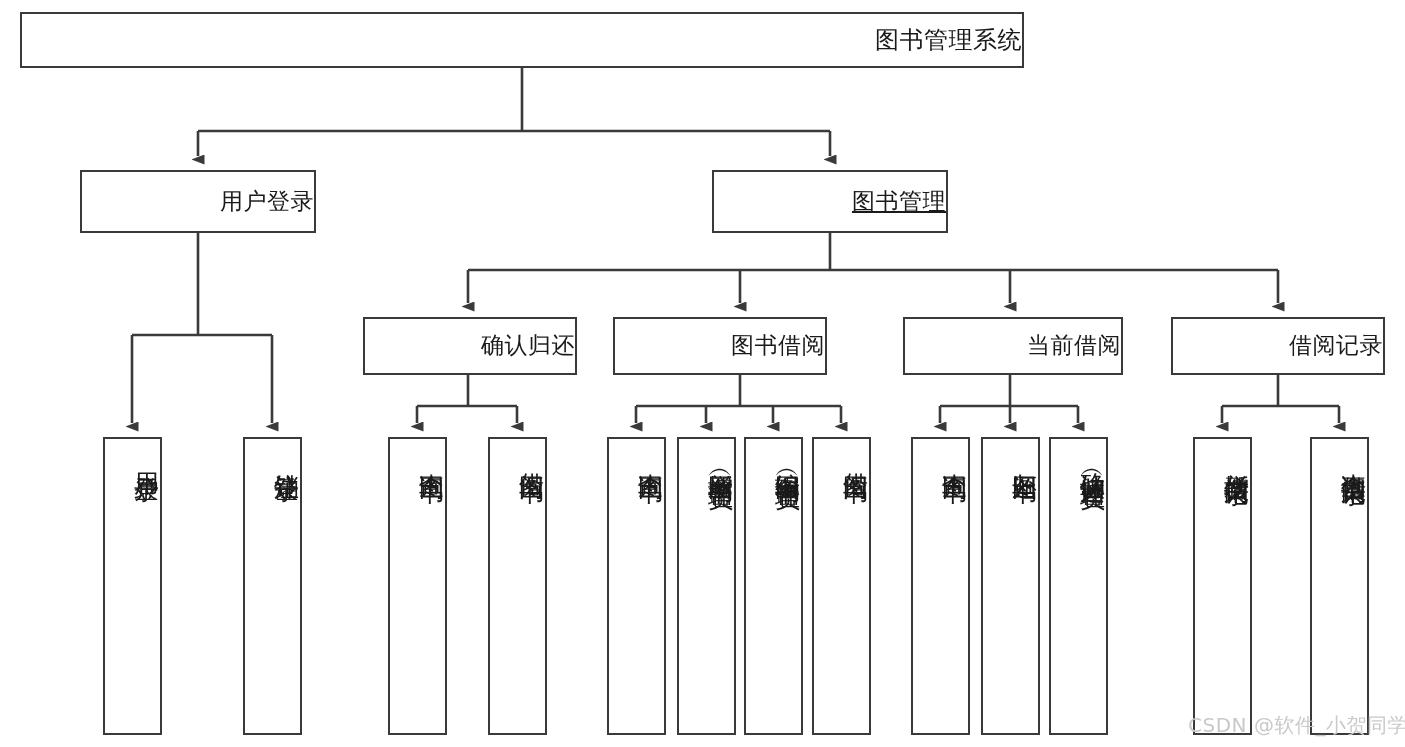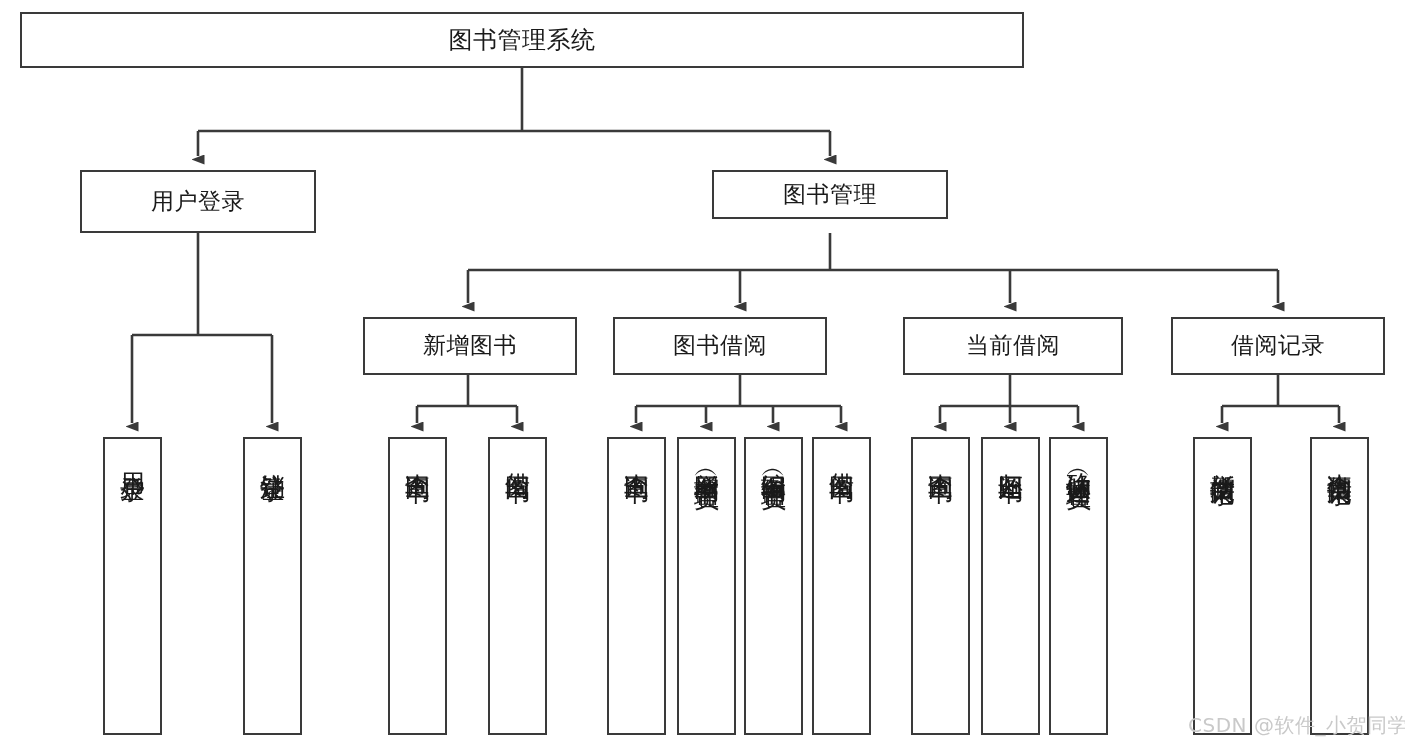--- a/index.html
+++ b/index.html
@@ -27,21 +27,21 @@
     height: 747px;
     pointer-events: none;
   }
   .node {
     position: absolute;
     box-sizing: border-box;
     background: #ffffff;
     border: 2.5px solid #3a3a3a;
     display: flex;
     align-items: center;
-    justify-content: center;
+    justify-content: flex-end;
     z-index: 2;
   }
   .node .label {
     display: block;
     text-align: center;
     color: #1a1a1a;
     line-height: 1.18;
     white-space: nowrap;
   }
   .node.horiz .label {
@@ -130,26 +130,26 @@
     </g>
   </svg>
 
   <div class="node horiz title" style="left:20px; top:12px; width:1004px; height:56px;">
     <span class="label">图书管理系统</span>
   </div>
 
   <div class="node horiz" style="left:80px; top:170px; width:236px; height:63px;">
     <span class="label">用户登录</span>
   </div>
-  <div class="node horiz" style="left:712px; top:170px; width:236px; height:49px;">
+  <div class="node horiz" style="left:712px; top:170px; width:236px; height:63px;text-decoration:underline;">
     <span class="label">图书管理</span>
   </div>
 
   <div class="node horiz" style="left:363px; top:317px; width:214px; height:58px;">
-    <span class="label">新增图书</span>
+    <span class="label">确认归还</span>
   </div>
   <div class="node horiz" style="left:613px; top:317px; width:214px; height:58px;">
     <span class="label">图书借阅</span>
   </div>
   <div class="node horiz" style="left:903px; top:317px; width:220px; height:58px;">
     <span class="label">当前借阅</span>
   </div>
   <div class="node horiz" style="left:1171px; top:317px; width:214px; height:58px;">
     <span class="label">借阅记录</span>
   </div>

